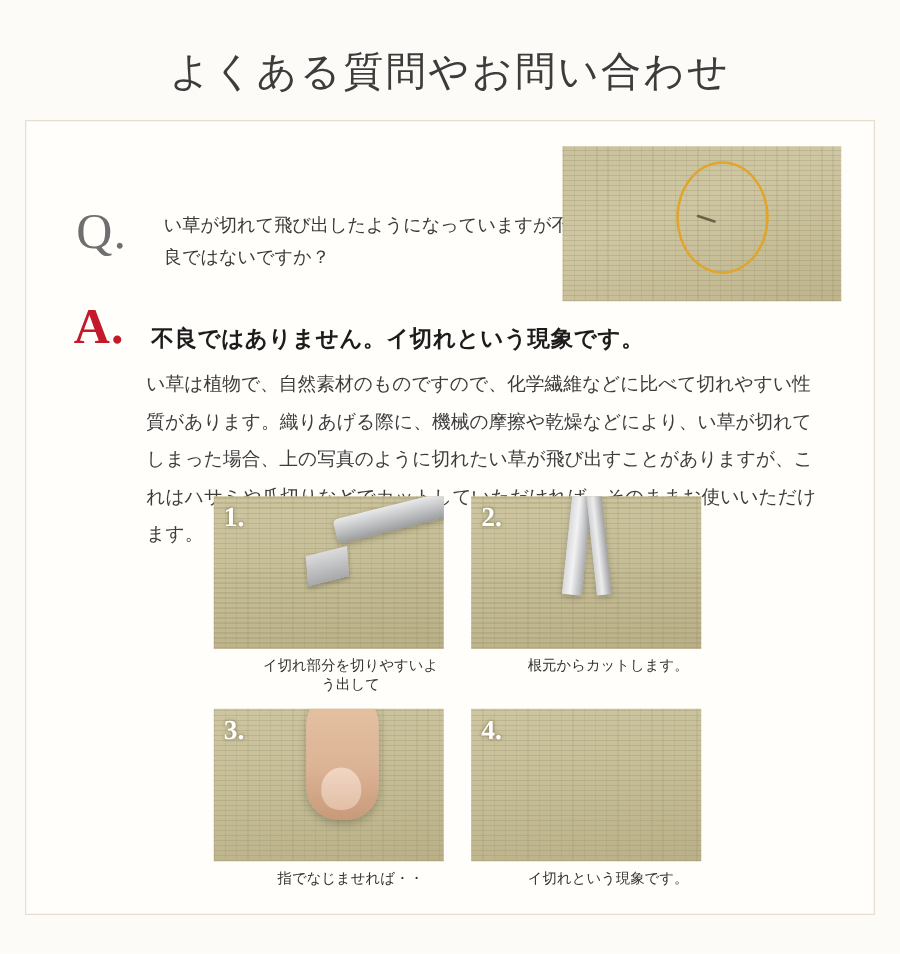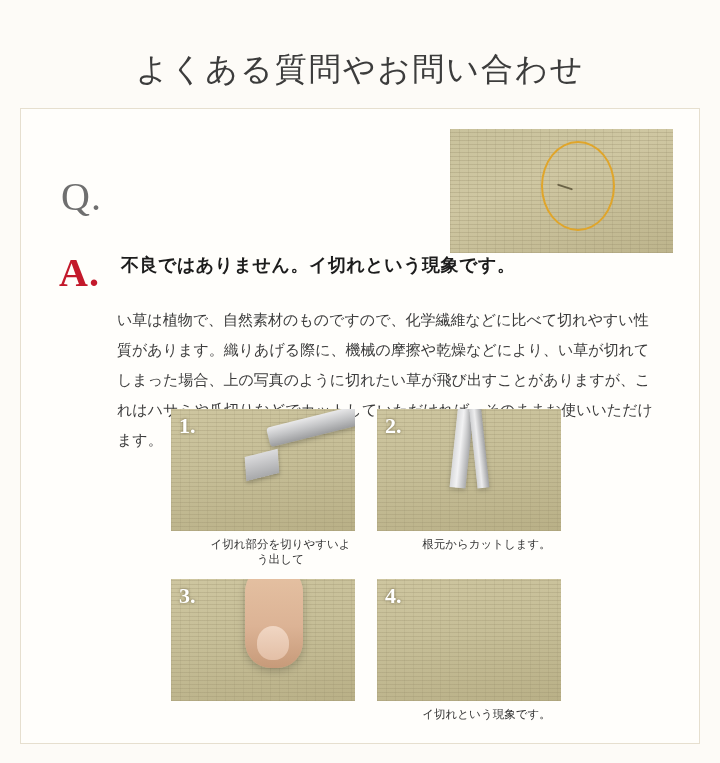--- a/index.html
+++ b/index.html
@@ -20,21 +20,21 @@
     height: 763px;
     box-sizing: border-box;
   }
   .page-title {
     text-align: center;
     font-family: "Liberation Serif", serif;
     font-size: 32px;
     font-weight: normal;
     letter-spacing: 2px;
     color: #3c3c3c;
-    margin: 12px;
+    margin: 0;
     padding-top: 36px;
     padding-bottom: 0;
   }
   .card {
     position: absolute;
     left: 20px;
     top: 96px;
     width: 680px;
     height: 636px;
     box-sizing: border-box;
@@ -111,21 +111,21 @@
     top: 0px;
     font-family: "Liberation Serif", serif;
     font-size: 40px;
     font-weight: bold;
     color: #c3192b;
     letter-spacing: 1px;
   }
   .a-headline {
     position: absolute;
     left: 100px;
-    top: 4px;
+    top: 22px;
     font-size: 18px;
     font-weight: bold;
     color: #1c1c1c;
     letter-spacing: 0.5px;
   }
   .a-body {
     position: absolute;
     left: 96px;
     top: 56px;
     width: 540px;
@@ -242,20 +242,21 @@
 <body>
 
 <div class="page">
 
   <h1 class="page-title">よくある質問やお問い合わせ</h1>
 
   <div class="card">
 
     <div class="q-row">
       <div class="q-mark">Q.</div>
+      <div class="q-text">い草が切れて飛び出したようになっていますが不良ではないですか？</div>
       <div class="photo-main">
         <div class="flaw"></div>
         <div class="circle"></div>
       </div>
     </div>
 
     <div class="a-row">
       <div class="a-mark">A.</div>
       <div class="a-headline">不良ではありません。イ切れという現象です。</div>
       <div class="a-body">い草は植物で、自然素材のものですので、化学繊維などに比べて切れやすい性質があります。織りあげる際に、機械の摩擦や乾燥などにより、い草が切れてしまった場合、上の写真のように切れたい草が飛び出すことがありますが、これはハサミや爪切りなどでカットしていただければ、そのままお使いいただけます。</div>
@@ -284,20 +285,21 @@
       </div>
 
       <div class="steps-row">
         <div class="step">
           <div class="step-photo">
             <div class="step-num">3.</div>
             <div class="finger">
               <div class="nail"></div>
             </div>
           </div>
+          <div class="step-caption">指でなじませれば・・</div>
         </div>
 
         <div class="step">
           <div class="step-photo">
             <div class="step-num">4.</div>
           </div>
           <div class="step-caption">イ切れという現象です。</div>
         </div>
       </div>
 

